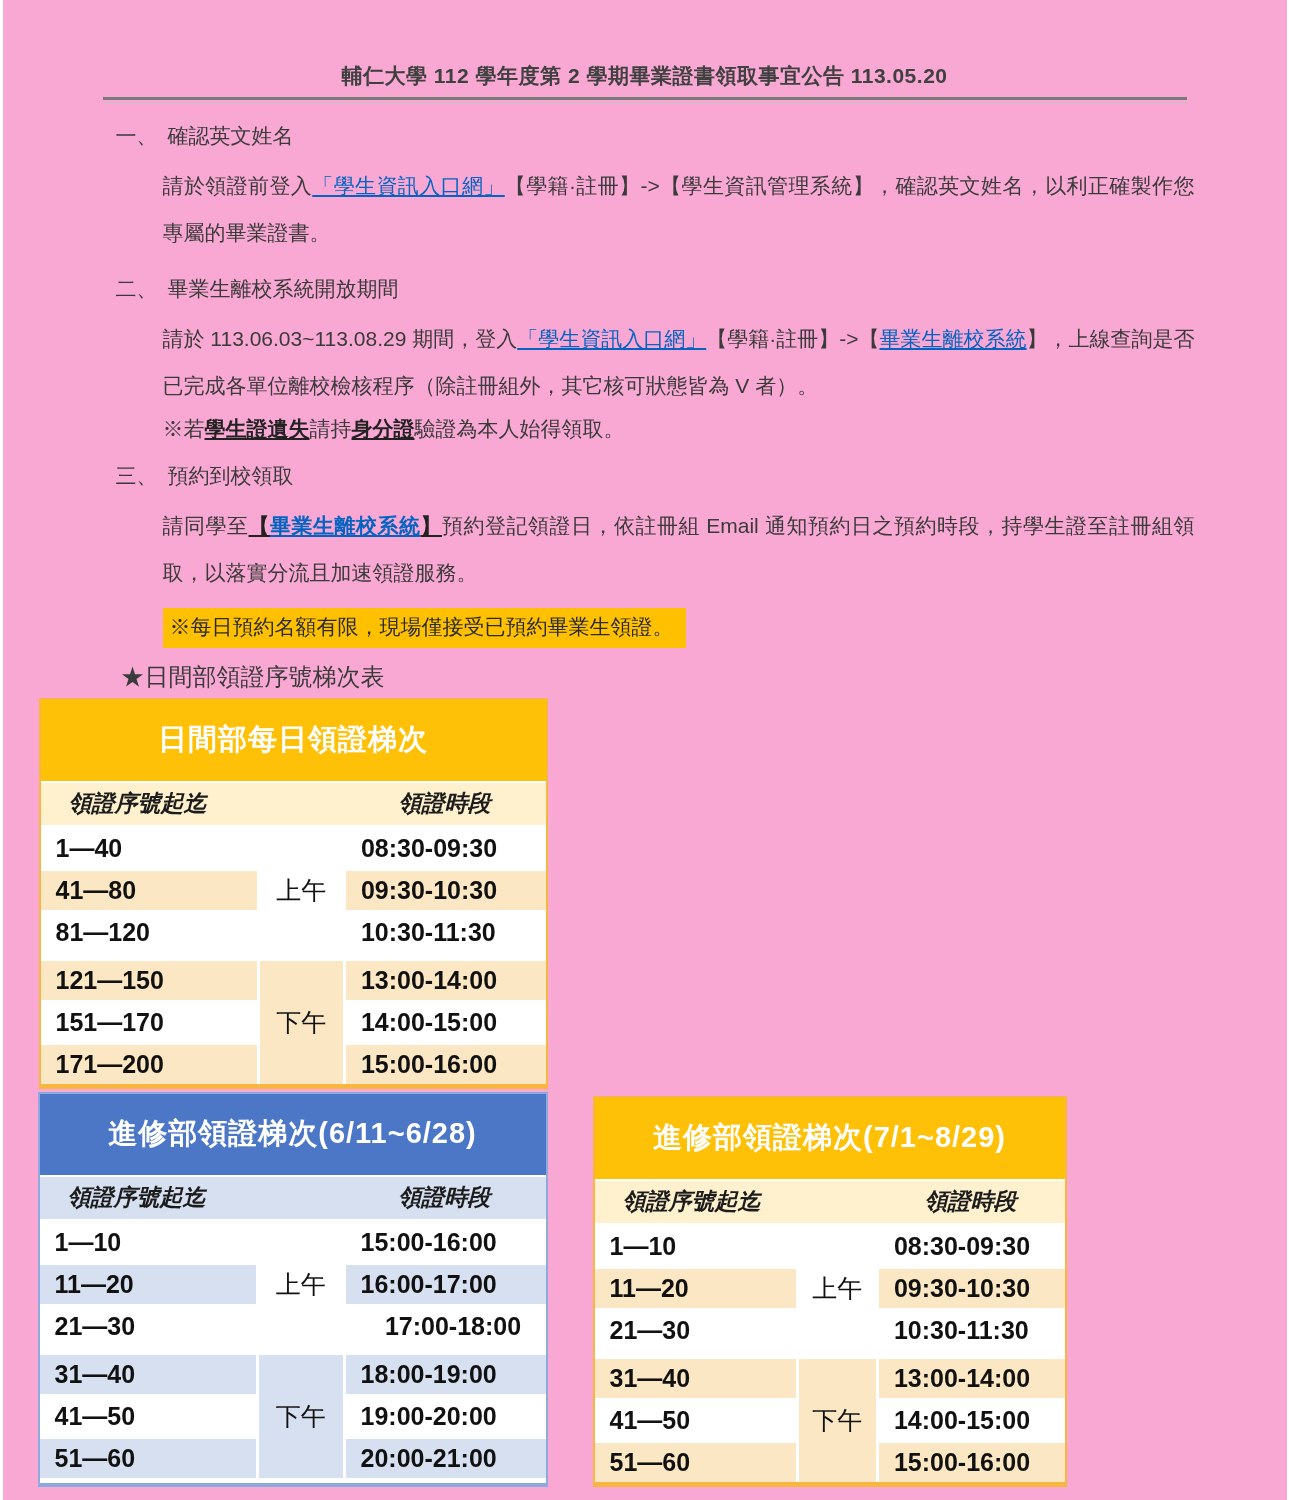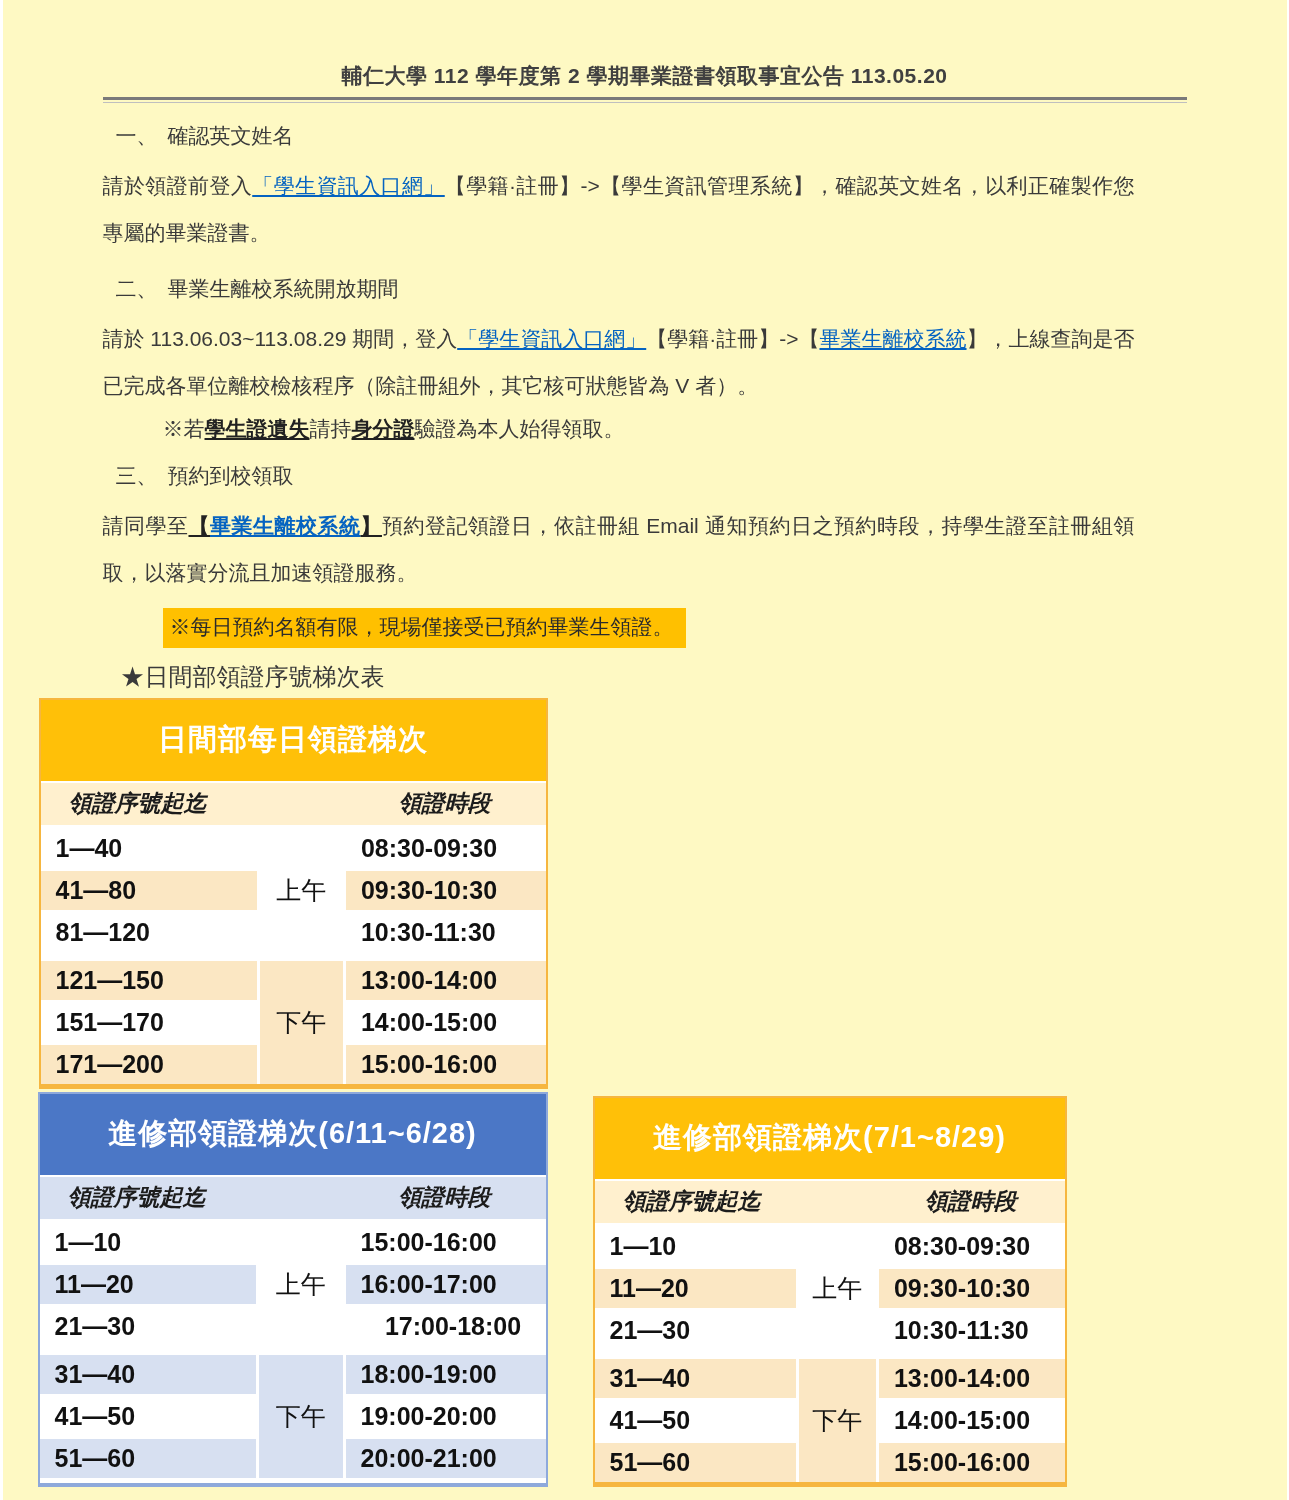--- a/index.html
+++ b/index.html
@@ -1,36 +1,36 @@
 <!DOCTYPE html>
 <html><head>
 <meta charset="utf-8">
 <style>
   * { margin:0; padding:0; box-sizing:border-box; }
   html,body { background:#fff; }
   .page {
     position:relative; width:1284px; height:1500px; margin:0 auto;
-    background:#fef9c3; overflow:hidden;
+    background:#f9a8d4; overflow:hidden;
     font-family:"Liberation Sans", sans-serif; color:#3a3a3a;
   }
   .content { padding:0 100px; }
 
   .doc-title {
     padding-top:62px; text-align:center;
     font-size:21px; font-weight:bold; color:#404040; letter-spacing:0.5px;
   }
   .title-rule {
     margin-top:7px; height:6px;
     border-top:3px solid #7a7a7a; border-bottom:1px solid #bfbfbf;
   }
 
   .sec-head { margin-top:19px; margin-left:13px; font-size:21px; }
   .sec-label { margin-right:10px; }
   .para {
-    margin-top:12px; width:1032px;
+    margin-top:12px; margin-left:60px; width:1032px;
     font-size:21px; line-height:47px; text-align:justify;
   }
   .doclink { color:#0563C1; text-decoration:underline; cursor:pointer; }
   .bold-underline { font-weight:bold; text-decoration:underline; color:#222; }
   .bracket-link { font-weight:bold; text-decoration:underline; color:#222; }
   .note-line { margin-top:6px; margin-left:60px; font-size:21px; }
 
   .highlight {
     display:inline-block; margin-top:12px; margin-left:60px;
     background:#FFC000; color:#2b2b2b; font-size:21px; padding:5px 12px 7px 7px;

